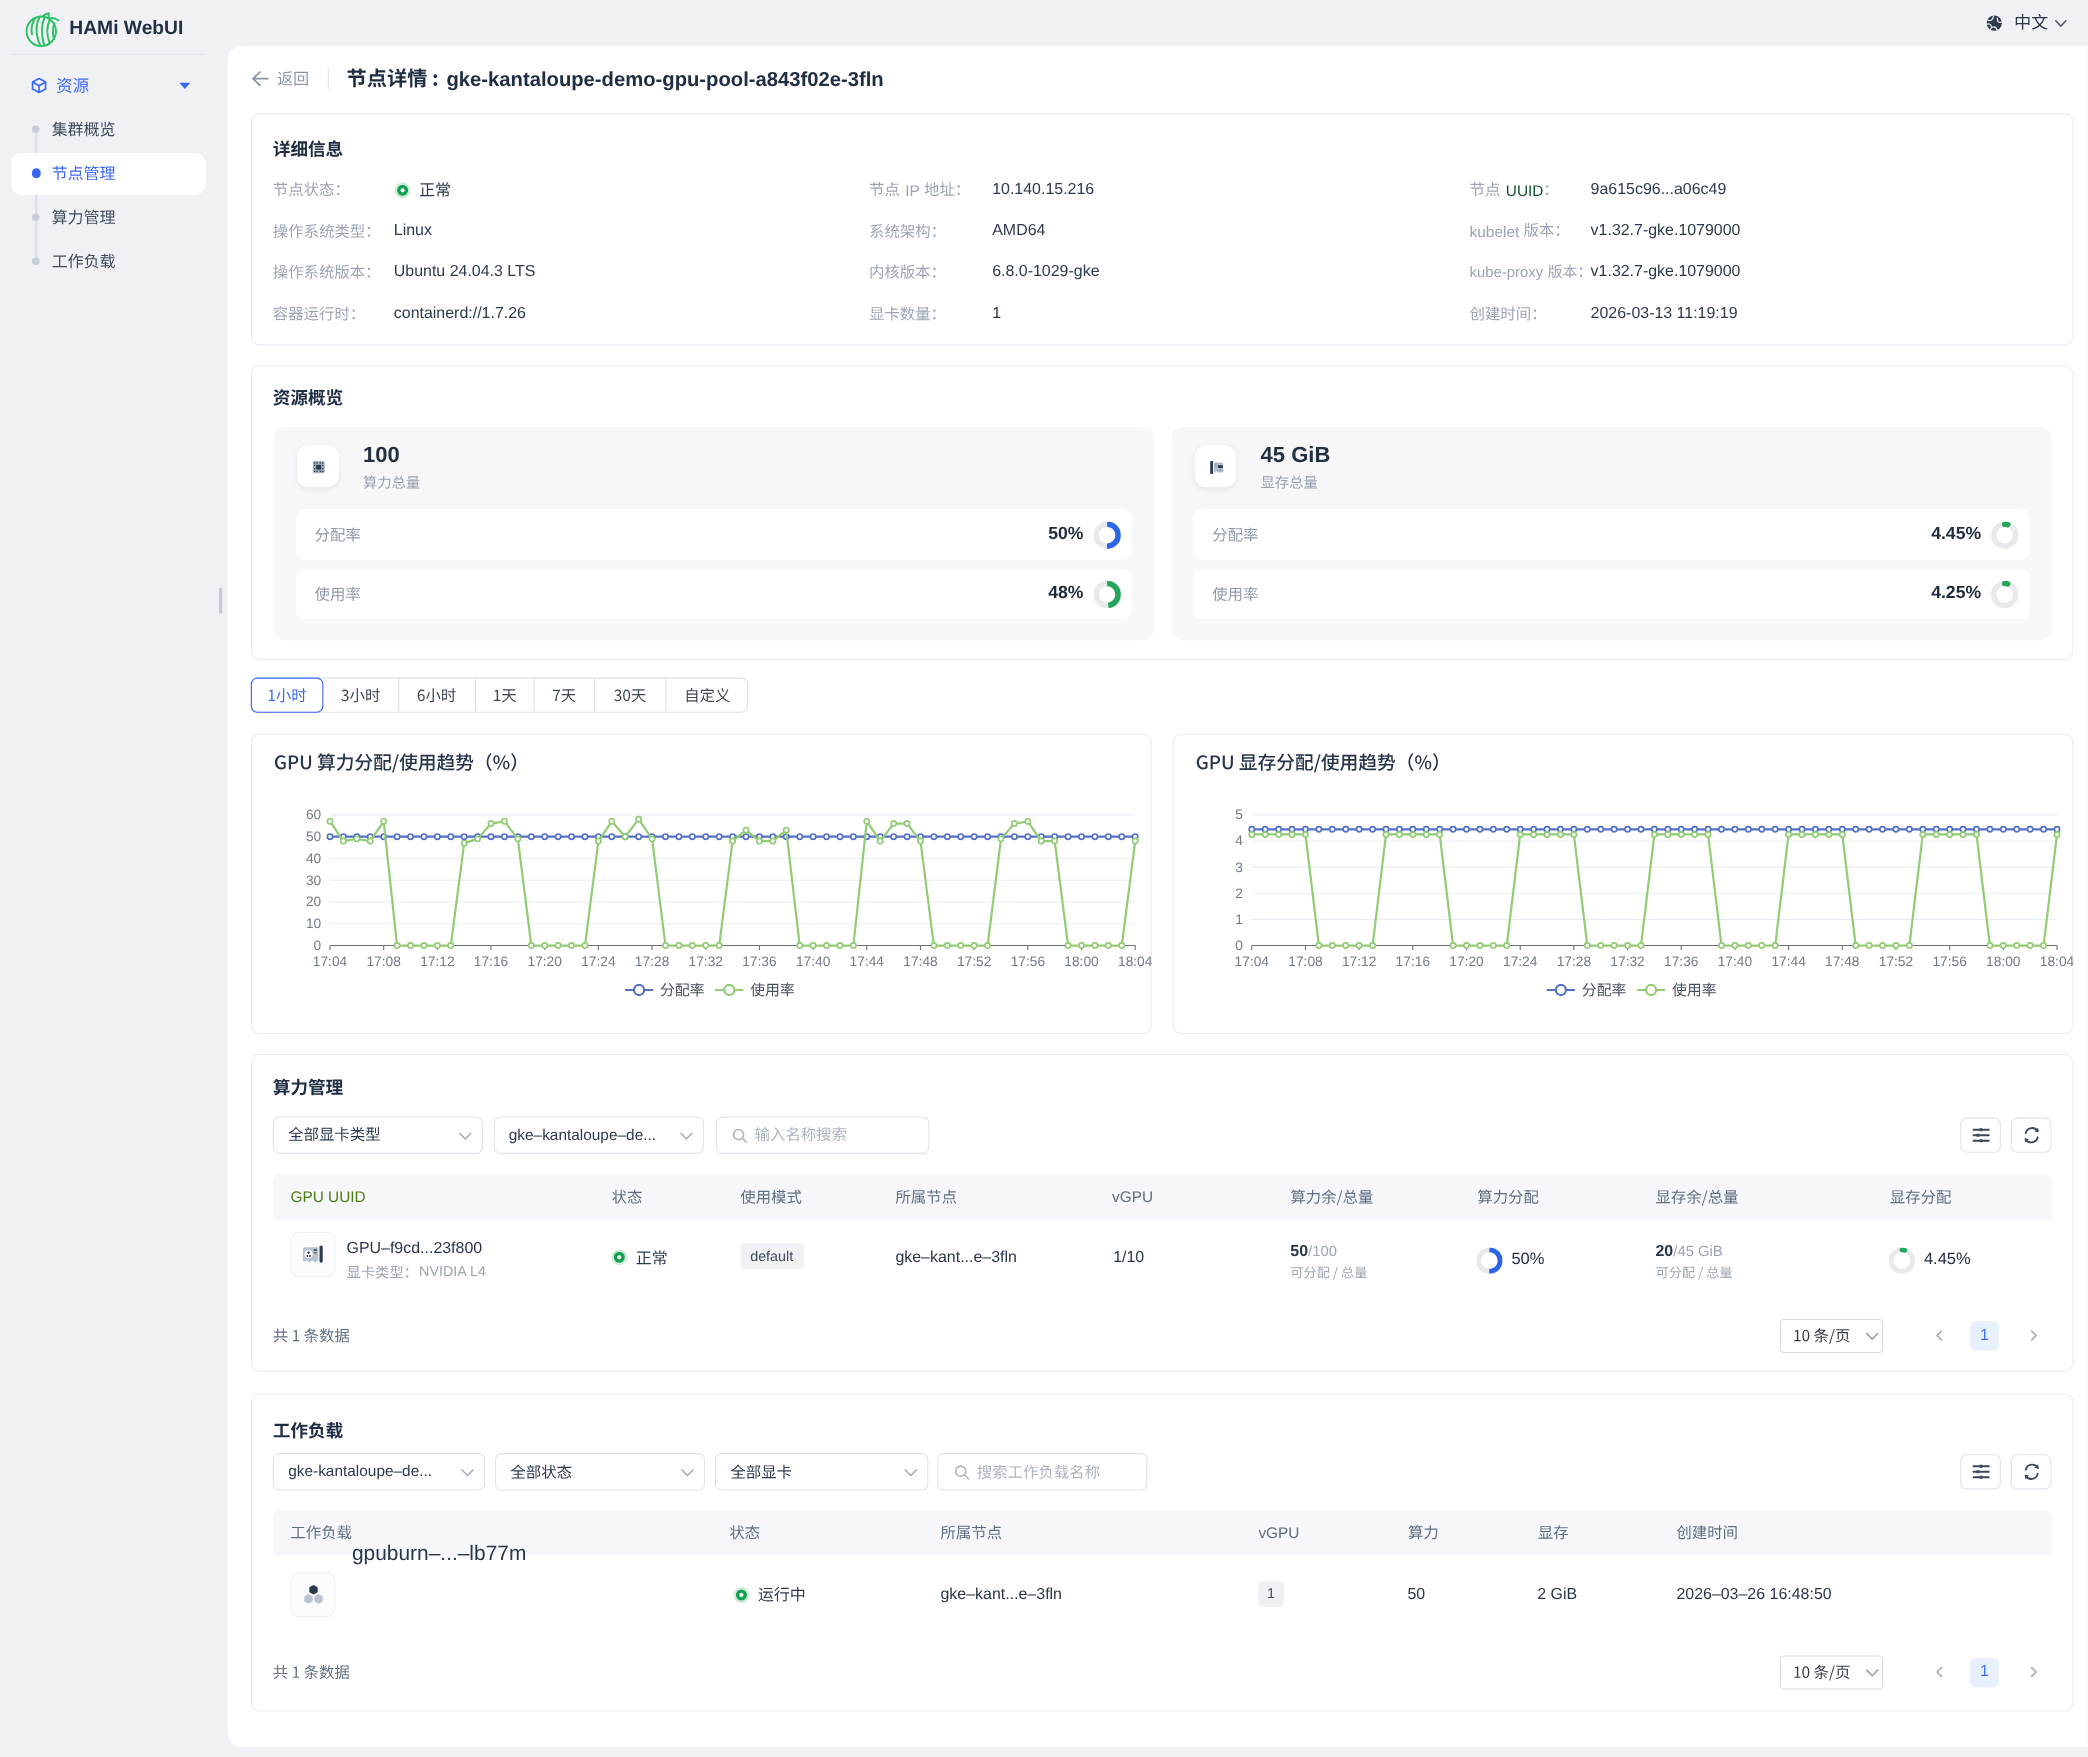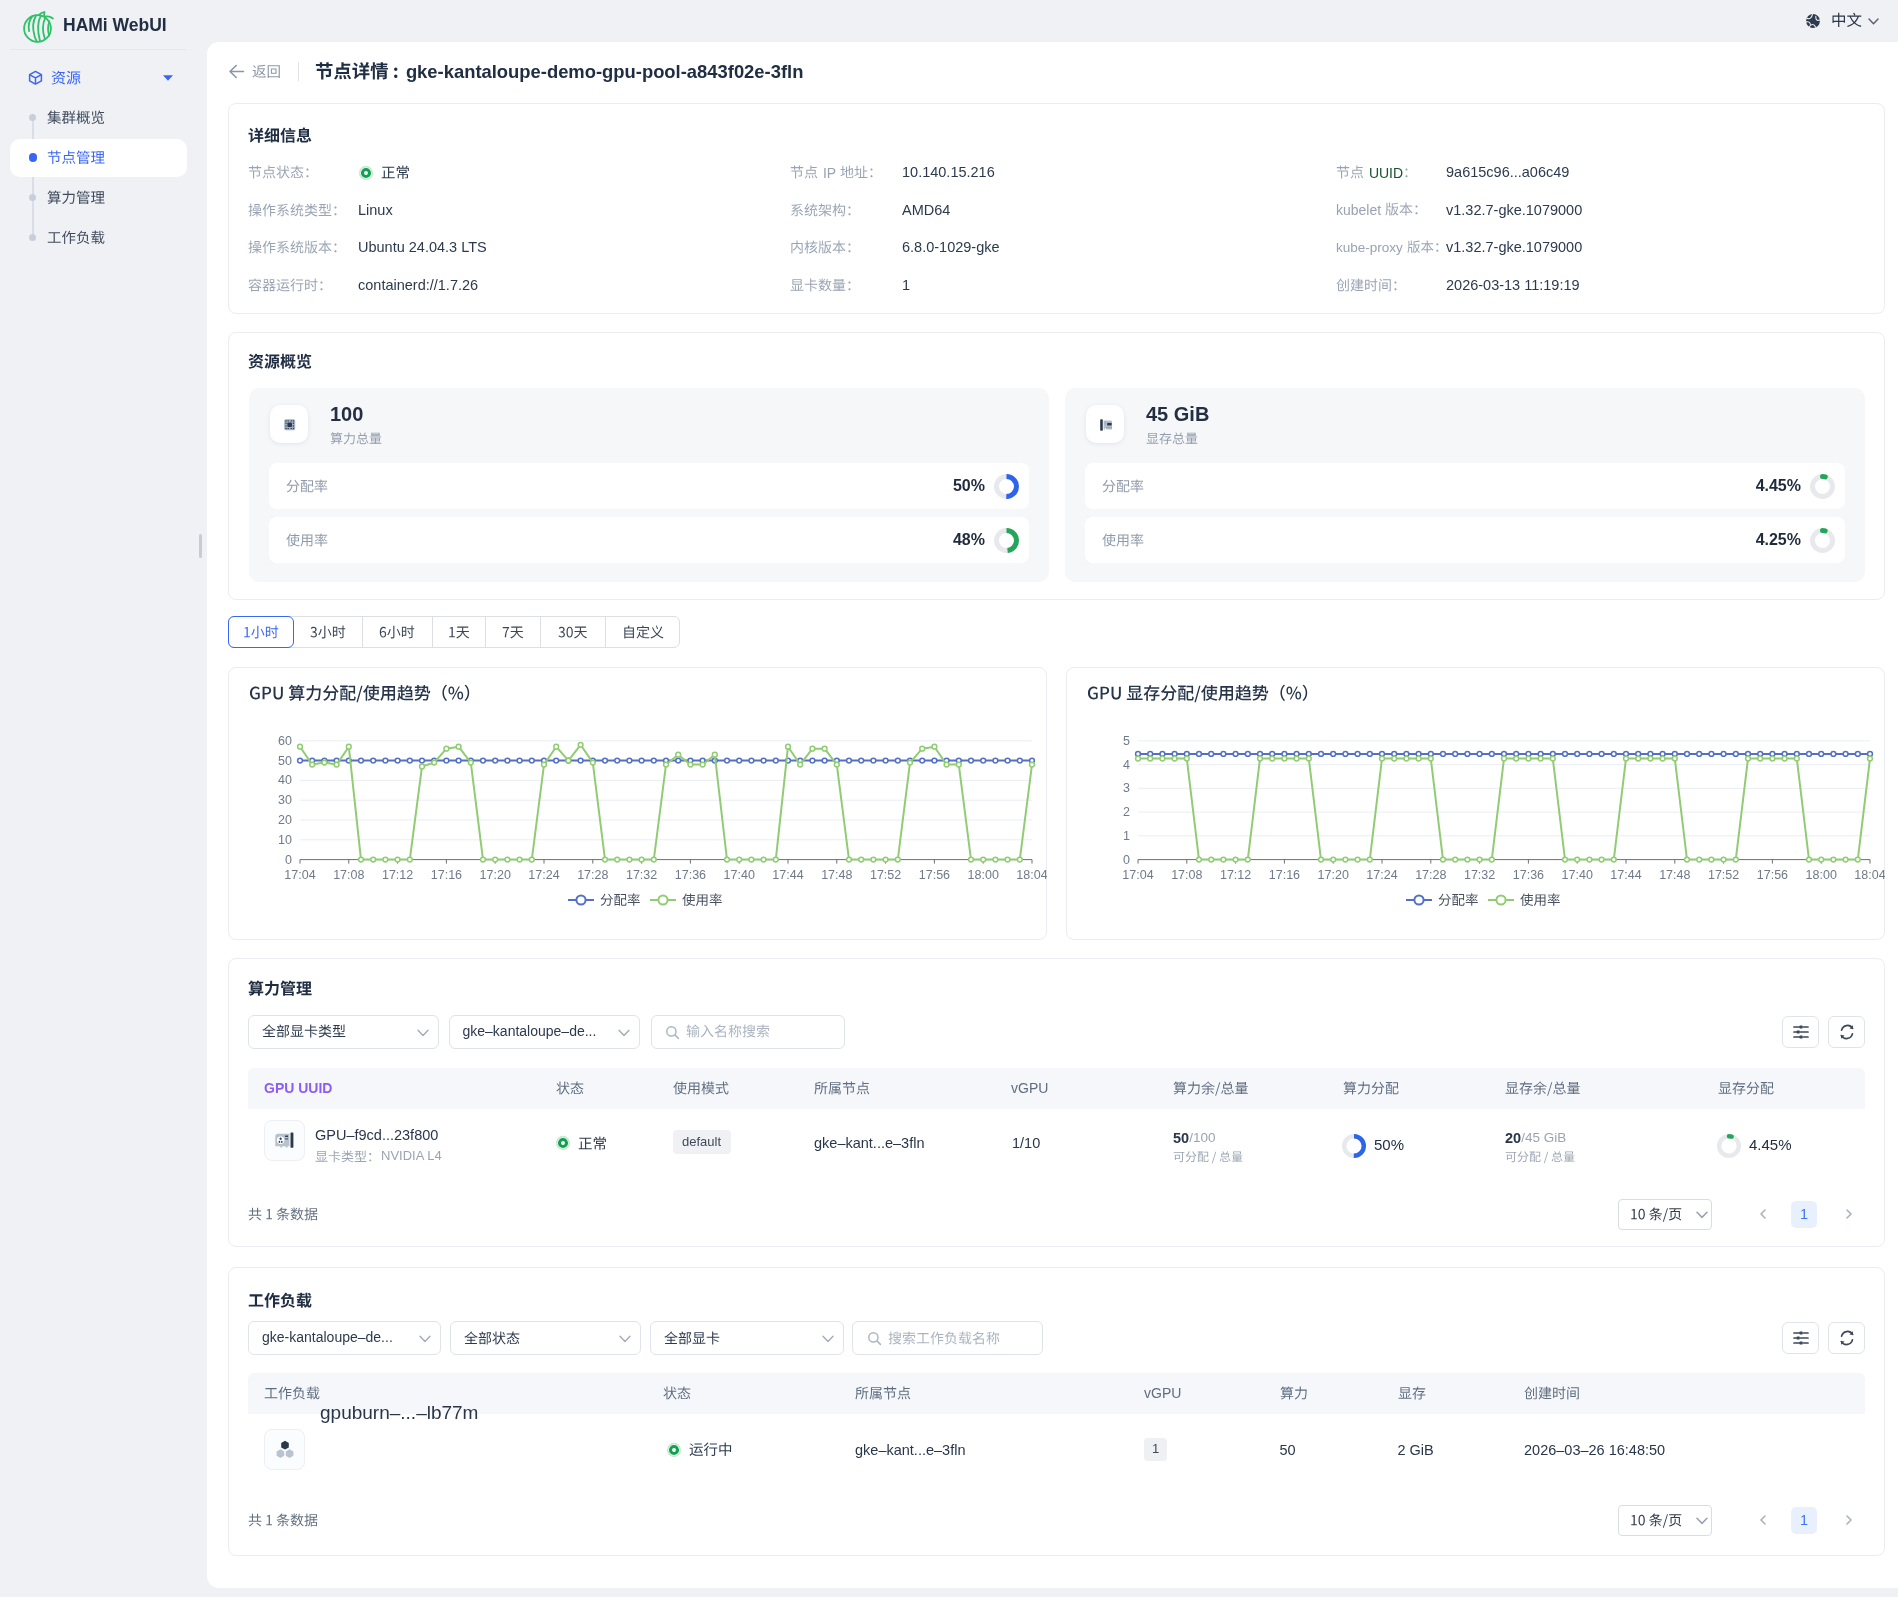--- a/index.html
+++ b/index.html
@@ -1055,21 +1055,21 @@
     <div style="position:absolute;left:1828px;top:1015.5px;width:37px;height:32px;background:#fff;border:1px solid #dfe3ea;border-radius:6px;box-sizing:border-box"></div>
     <svg style="position:absolute;left:1838.5px;top:1023.5px;" width="16" height="16" viewBox="0 0 16 16">
       <g fill="none" stroke="#3c4759" stroke-width="1.7" stroke-linecap="round">
 <path d="M13.6 4.4 A6 6 0 0 0 2.6 6.1"></path>
         <path d="M2.4 11.6 A6 6 0 0 0 13.4 9.9"></path>
 </g>
       <path d="M13.9 1.2 L14.1 5 L10.4 4.6 Z" fill="#3c4759"></path>
       <path d="M2.1 14.8 L1.9 11 L5.6 11.4 Z" fill="#3c4759"></path>
     </svg>
     <div style="position:absolute;left:248px;top:1068px;width:1617px;height:41px;background:#f5f7fa;border-radius:6px 6px 0 0"></div>
-    <div style="position:absolute;top:1079.8px;font-size:14px;line-height:17.5px;color:#8b5cf6;font-weight:700;white-space:nowrap;letter-spacing:0;left:264px">GPU UUID</div>
+    <div style="position:absolute;top:1079.8px;font-size:14px;line-height:17.5px;color:#4d7c0f;font-weight:400;white-space:nowrap;letter-spacing:0;left:264px">GPU UUID</div>
     <div style="position:absolute;left:556px;top:1079.4px;line-height:0"><svg class="" width="29.0" height="19.6" viewBox="0 0 29.0 19.6">
         <g transform="translate(0 14.3) scale(0.0140 -0.0140)" fill="#5f6d80">
           <use href="#gr72b6" x="0"></use>
           <use href="#gr6001" x="1000"></use>
         </g>
       </svg></div>
     <div style="position:absolute;left:672.5px;top:1079.4px;line-height:0"><svg class="" width="57.0" height="19.6" viewBox="0 0 57.0 19.6">
         <g transform="translate(0 14.3) scale(0.0140 -0.0140)" fill="#5f6d80">
           <use href="#gr4f7f" x="0"></use>
           <use href="#gr7528" x="1000"></use>

